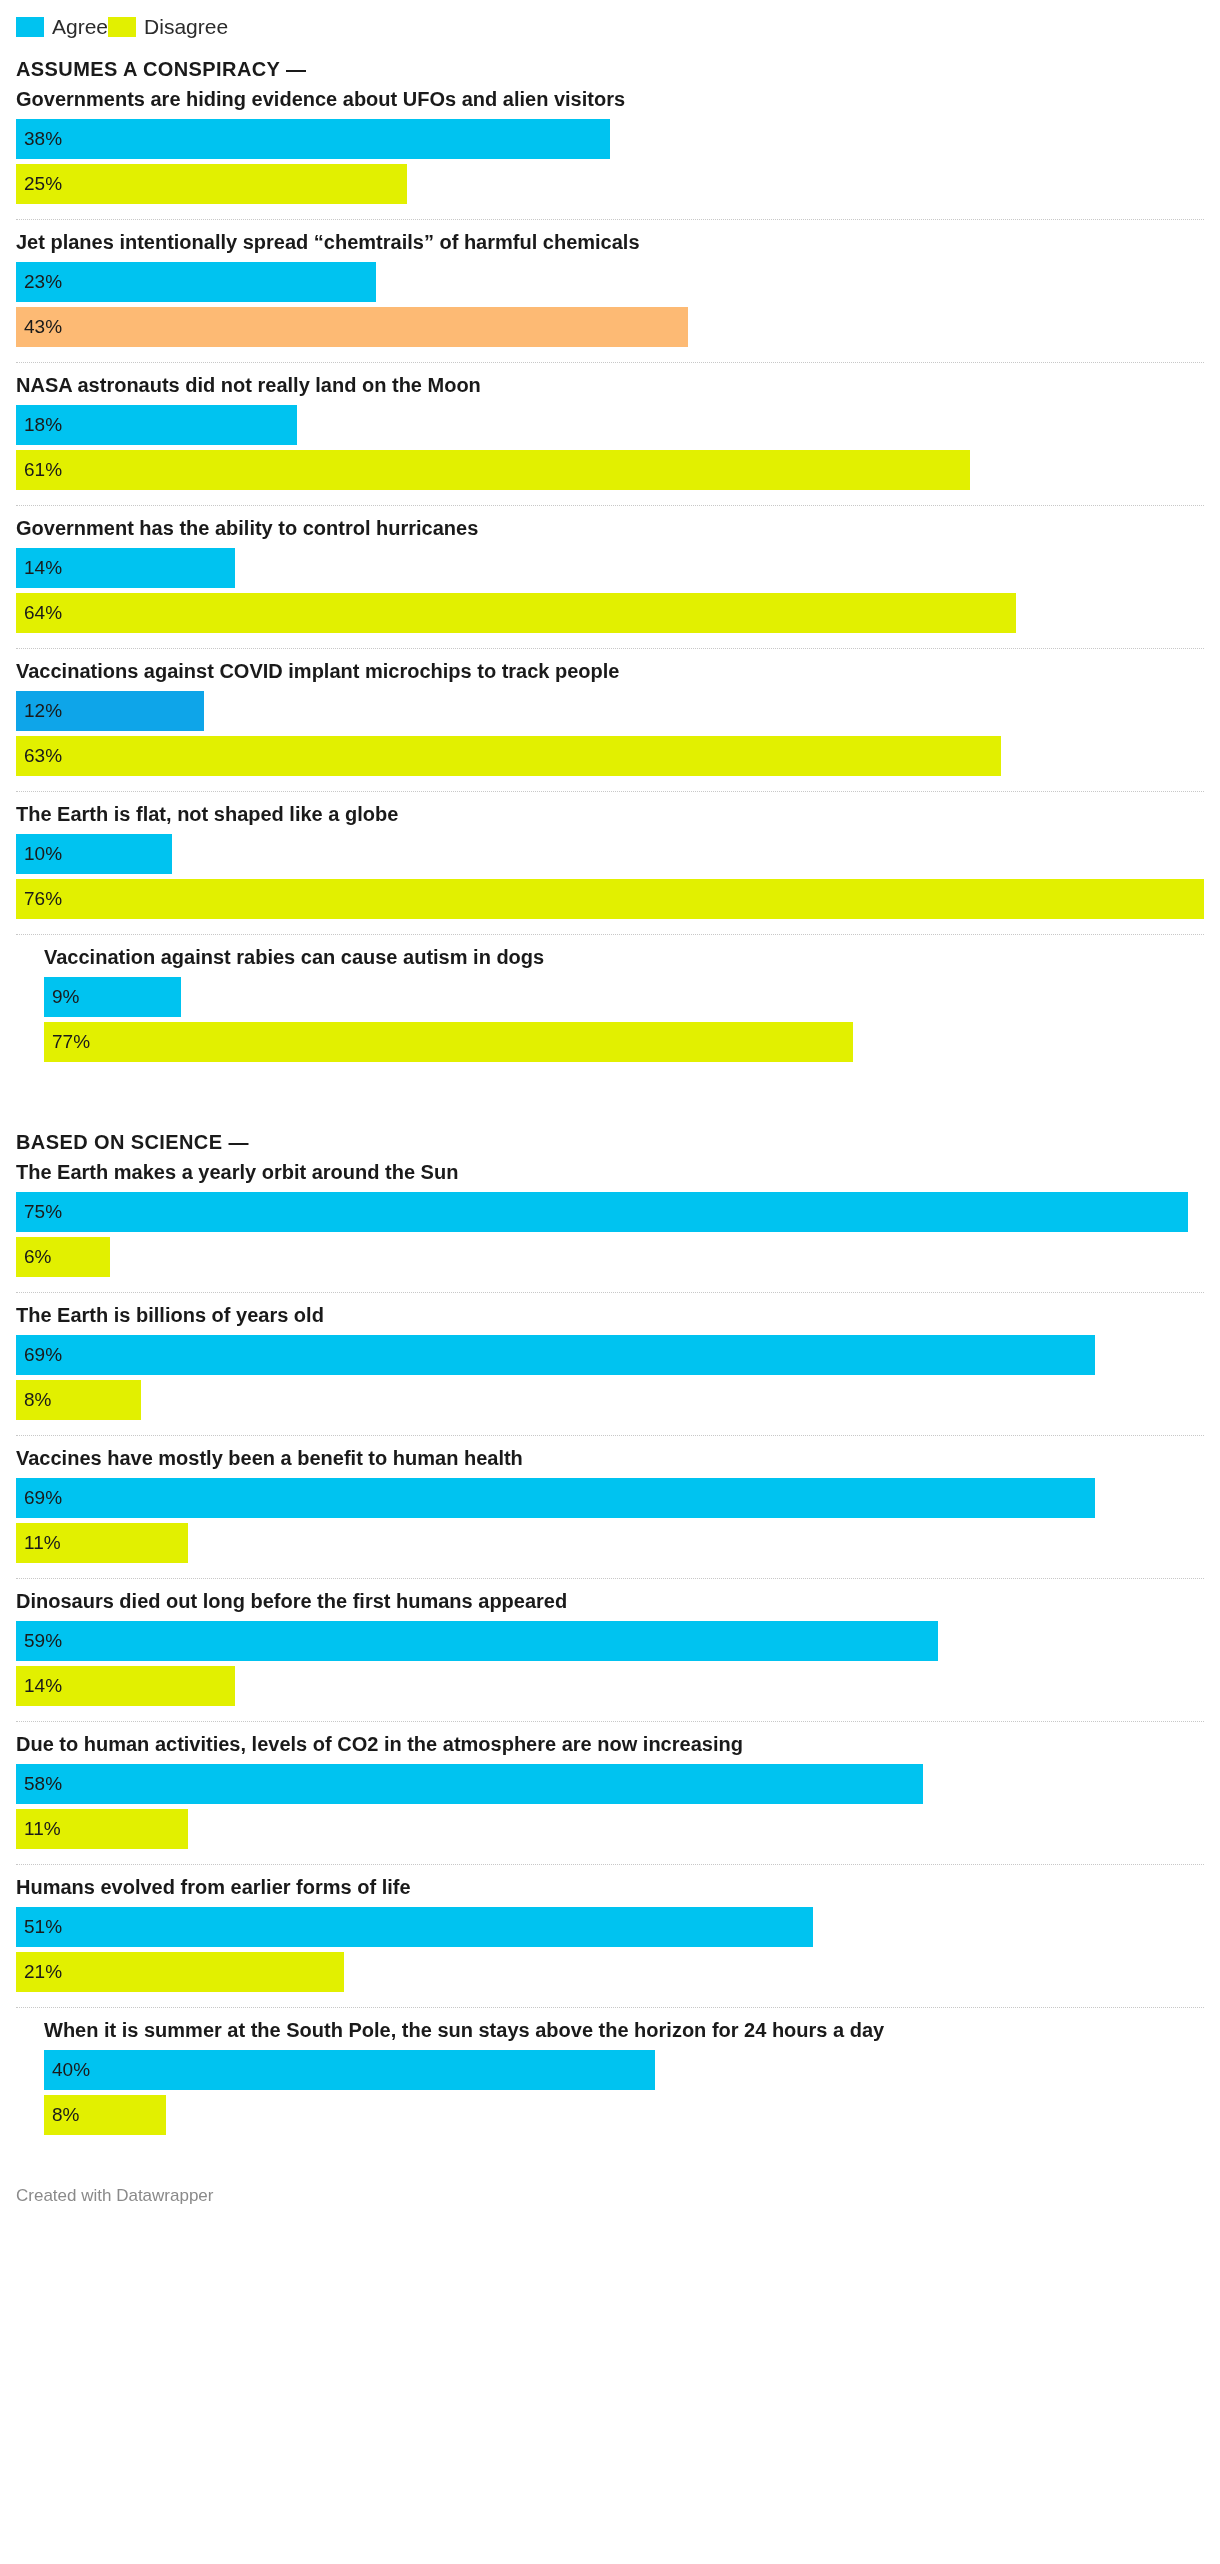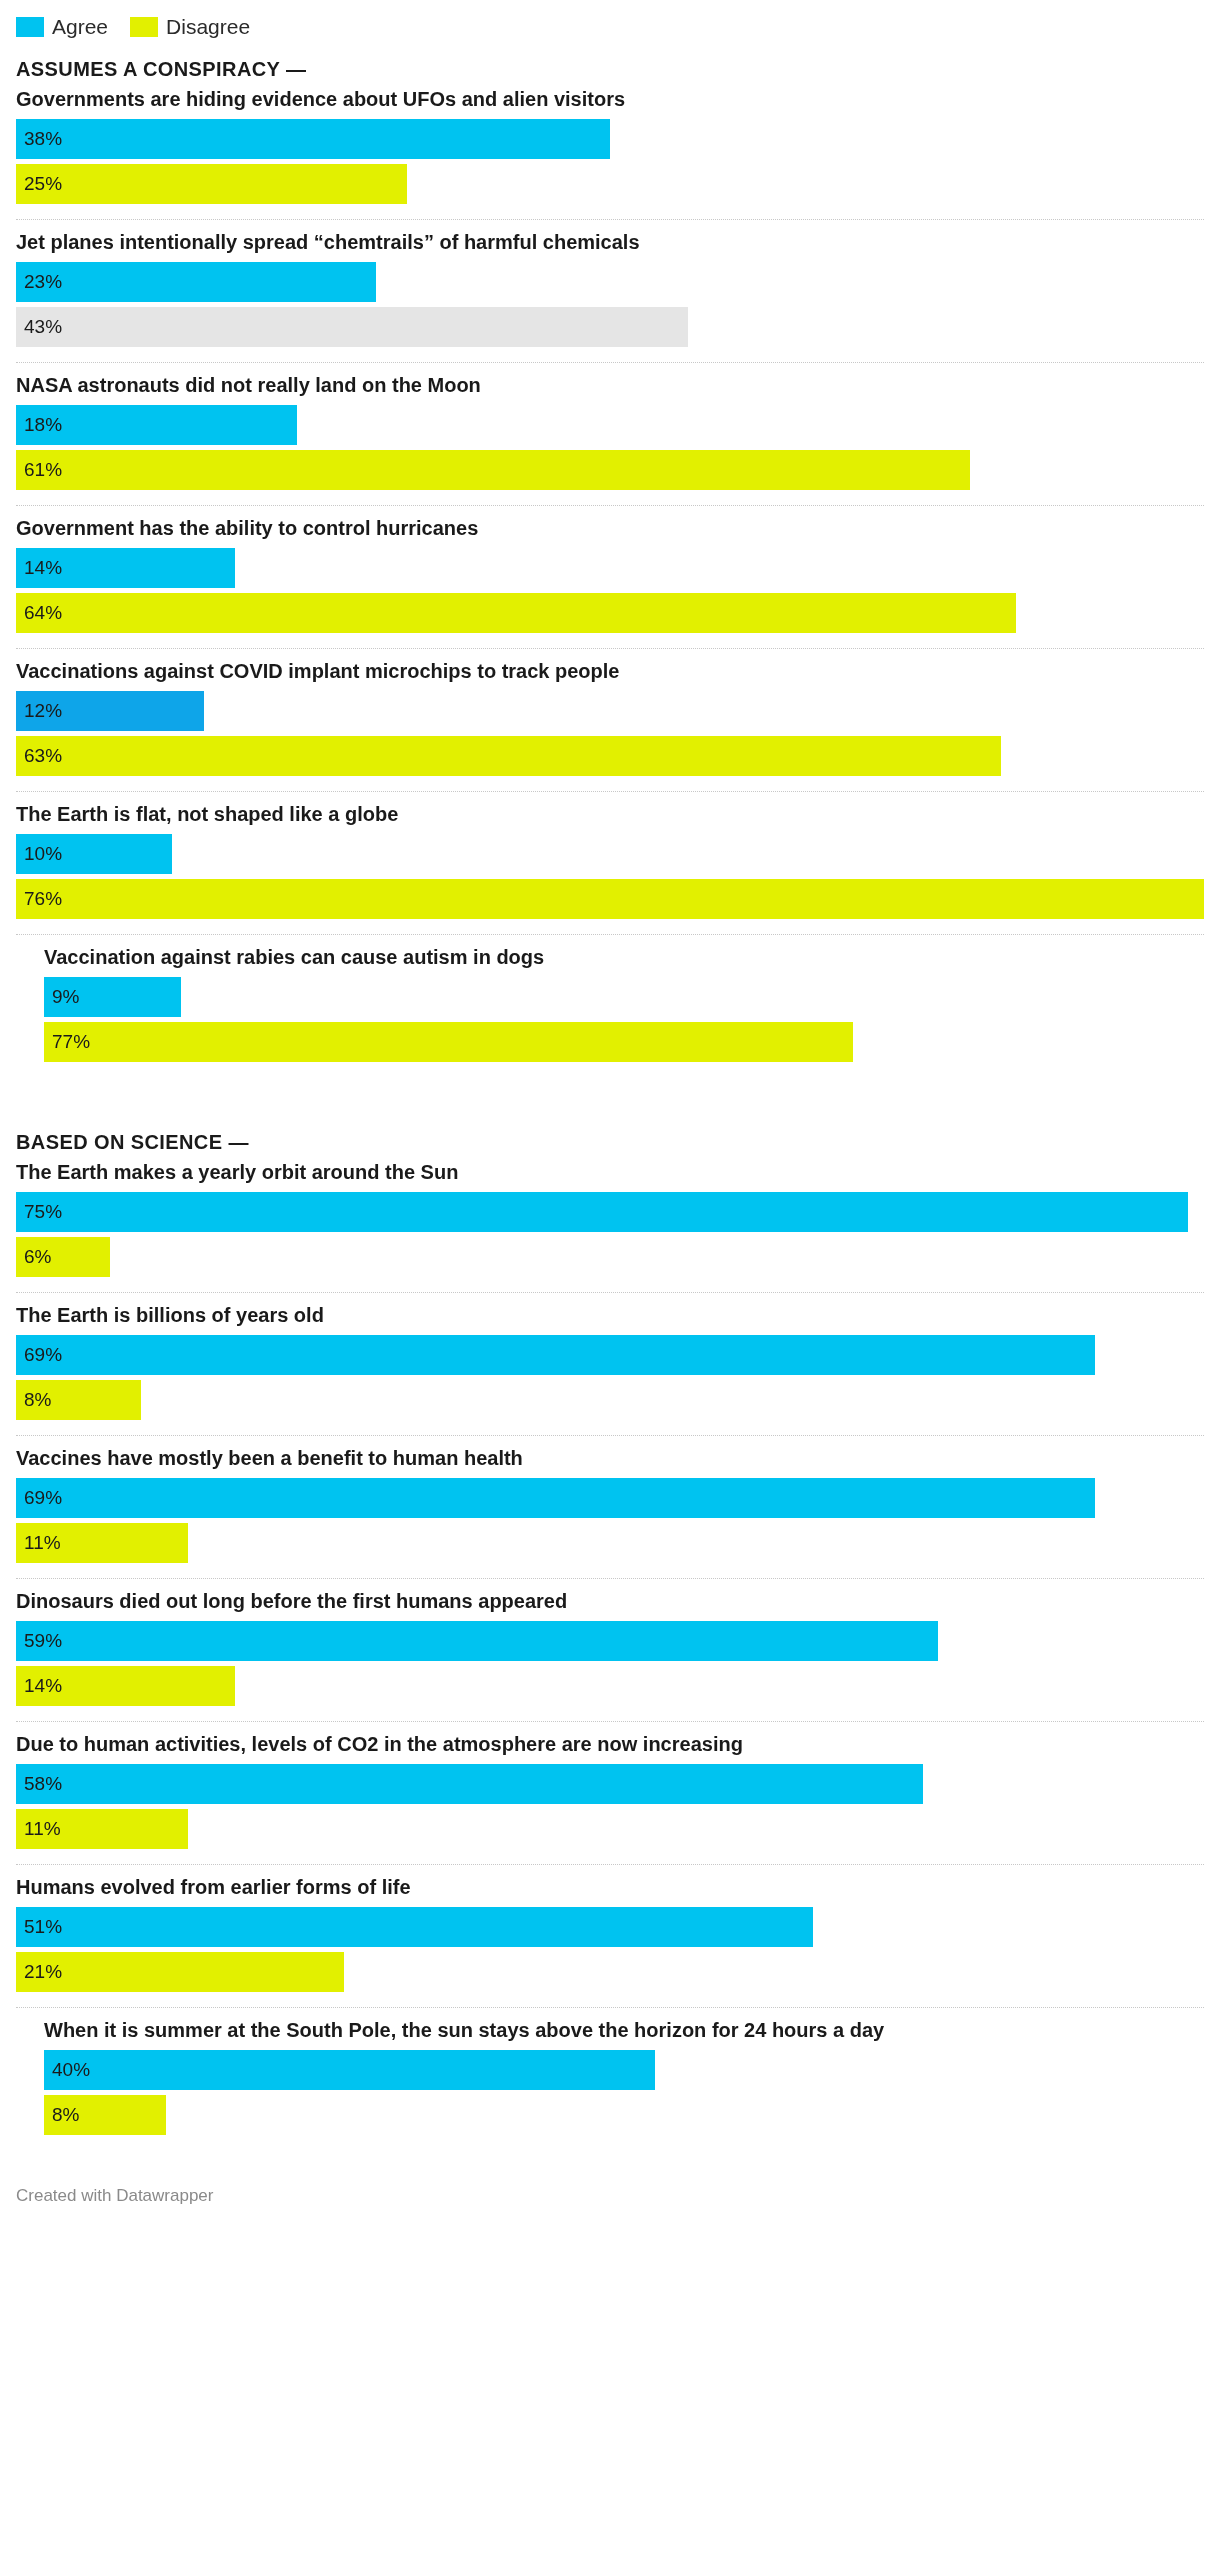--- a/index.html
+++ b/index.html
@@ -15,21 +15,20 @@
   }
   .page {
     width: 1220px;
     box-sizing: border-box;
     padding: 10px 16px 0 16px;
   }
   
   .legend {
     display: flex;
     align-items: center;
-    gap: 22px;
     margin: 4px 0 18px 0;
     height: 26px;
   }
   .legend-item {
     display: flex;
     align-items: center;
     gap: 8px;
   }
   .legend-swatch {
     width: 28px;
@@ -124,21 +123,21 @@
         </div>
       </div>
       <div class="group">
         <div class="question">Jet planes intentionally spread “chemtrails” of harmful chemicals</div>
         <div class="bar-row">
           <div class="bar" style="background: rgb(0, 195, 240); width: 30.2632%;">
             <span class="bar-label">23%</span>
           </div>
         </div>
         <div class="bar-row">
-          <div class="bar" style="background: #e5e5e5; width: 56.5789%;">
+          <div class="bar" style="background: #fdba74; width: 56.5789%;">
             <span class="bar-label">43%</span>
           </div>
         </div>
       </div>
       <div class="group">
         <div class="question">NASA astronauts did not really land on the Moon</div>
         <div class="bar-row">
           <div class="bar" style="background: rgb(0, 195, 240); width: 23.6842%;">
             <span class="bar-label">18%</span>
           </div>

